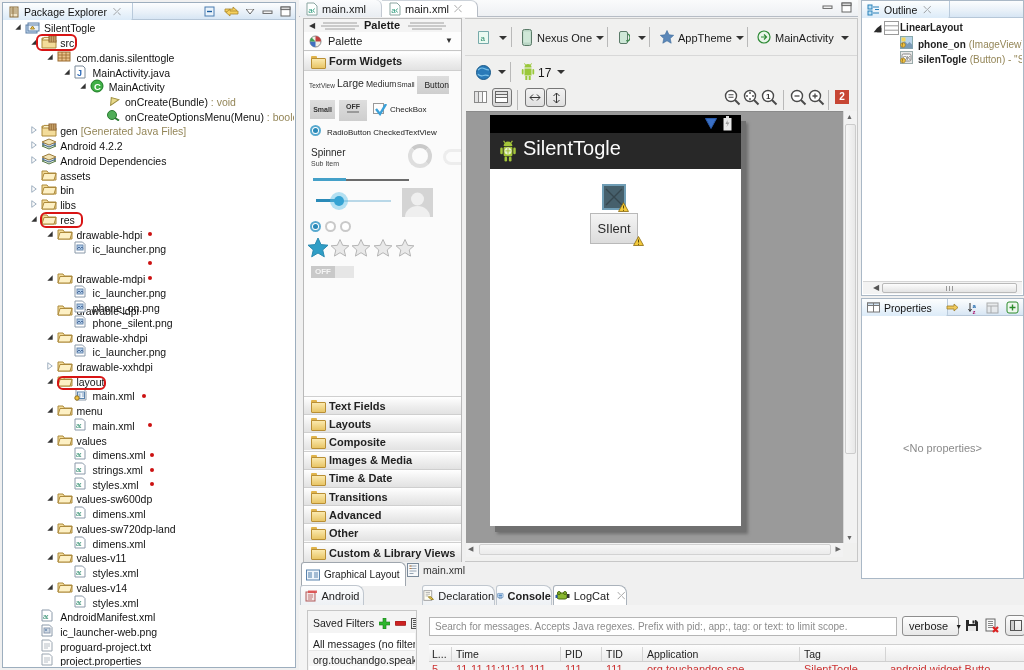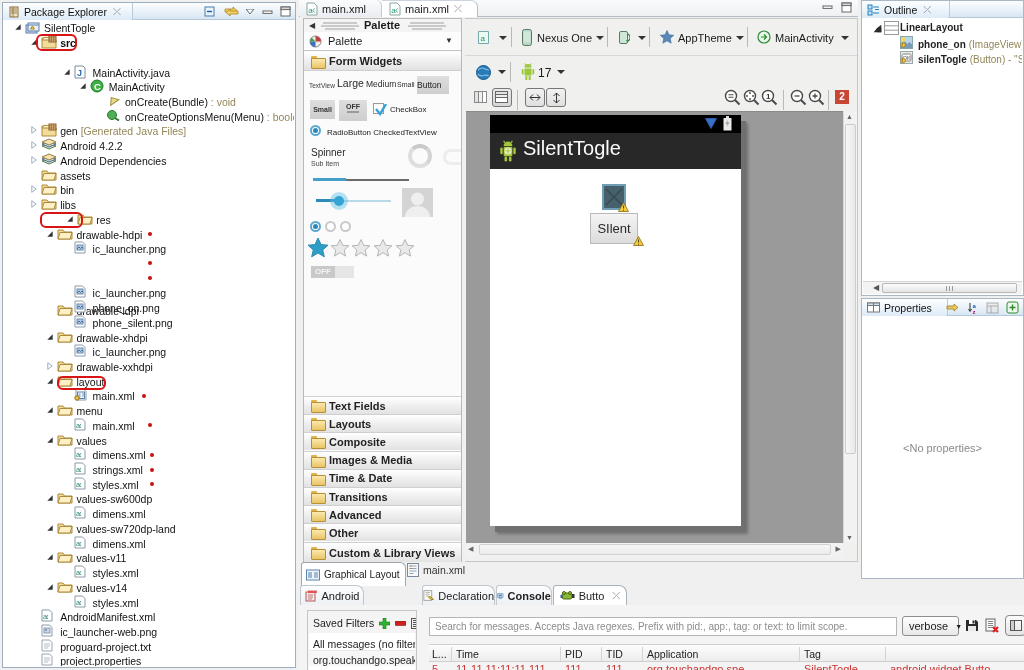--- a/index.html
+++ b/index.html
@@ -85,21 +85,31 @@
 <div class="trow2" style="top:14.1px;">
         <svg class="asvg" style="left:26.2px;" width="8" height="8" viewBox="0 0 9 9">
           <path d="M1.5 7.5L7.5 1.5v6z" fill="#333"></path>
         </svg>
         <span class="ic" style="left:37.2px;"><svg class="ticon" width="16" height="14" viewBox="0 0 16 14">
             <path d="M1 3h5l1.5 2H15v8H1z" fill="#f3dc9a" stroke="#ad8a3b"></path>
             <path d="M1 5l2-2.6h5L9.5 5z" fill="#fdf2cc" stroke="#ad8a3b"></path>
             <rect x="8" y="1" width="7" height="6" fill="#e8c98e" stroke="#8a5d2b"></rect>
             <path d="M8 3h7M8 5h7M10.3 1v6M12.7 1v6" stroke="#8a5d2b" stroke-width="0.7"></path>
           </svg></span>
-        <span class="tlbl" style="left:56.2px;font-weight:bold;">src</span>
+        <span class="tlbl" style="left:56.2px;">src</span>
+      </div>
+<div class="trow2" style="top:28.8px;">
+        <svg class="asvg" style="left:42.4px;" width="8" height="8" viewBox="0 0 9 9">
+          <path d="M1.5 7.5L7.5 1.5v6z" fill="#333"></path>
+        </svg>
+        <span class="ic" style="left:53.4px;"><svg class="ticon" width="15" height="13" viewBox="0 0 15 13">
+            <rect x="1" y="2" width="12" height="9" fill="#e9c28a" stroke="#9a6b2e"></rect>
+            <path d="M1 5h12M1 8h12M5 2v9M9 2v9" stroke="#9a6b2e" stroke-width="0.8"></path>
+          </svg></span>
+        <span class="tlbl" style="left:72.4px;">com.danis.silenttogle</span>
       </div>
 <div class="trow2" style="top:43.6px;">
         <svg class="asvg" style="left:58.6px;" width="8" height="8" viewBox="0 0 9 9">
           <path d="M1.5 7.5L7.5 1.5v6z" fill="#333"></path>
         </svg>
         <span class="ic" style="left:69.6px;"><svg class="ticon" width="12" height="14" viewBox="0 0 12 14">
             <path d="M1 1h8l2 2v10H1z" fill="#fff" stroke="#7a8a9a"></path>
             <text x="3" y="11" font-size="9" font-weight="bold" fill="#2e6bb8" font-family="Liberation Sans">J</text>
           </svg></span>
         <span class="tlbl" style="left:88.6px;">MainActivity.java</span>
@@ -181,21 +191,21 @@
 <div class="trow2" style="top:176.0px;">
         <svg class="asvg" style="left:26.2px;" width="8" height="8" viewBox="0 0 9 9">
           <path d="M2 0.8l5 3.7-5 3.7z" fill="#fdfdfd" stroke="#93a6b8" stroke-width="1"></path>
         </svg>
         <span class="ic" style="left:37.2px;"><svg class="ticon" width="16" height="13" viewBox="0 0 16 13">
             <path d="M1 3h5l1.5 2H15v7H1z" fill="#f3dc9a" stroke="#ad8a3b"></path>
             <path d="M1 12l2-6.5h12L13 12z" fill="#fdf0c4" stroke="#ad8a3b"></path>
           </svg></span>
         <span class="tlbl" style="left:56.2px;">libs</span>
       </div>
-<div class="trow2" style="top:190.8px;margin-left:36px;">
+<div class="trow2" style="top:190.8px;">
         <svg class="asvg" style="left:26.2px;" width="8" height="8" viewBox="0 0 9 9">
           <path d="M1.5 7.5L7.5 1.5v6z" fill="#333"></path>
         </svg>
         <span class="ic" style="left:37.2px;"><svg class="ticon" width="16" height="13" viewBox="0 0 16 13">
             <path d="M1 3h5l1.5 2H15v7H1z" fill="#f3dc9a" stroke="#ad8a3b"></path>
             <path d="M1 12l2-6.5h12L13 12z" fill="#fdf0c4" stroke="#ad8a3b"></path>
           </svg></span>
         <span class="tlbl" style="left:56.2px;">res</span>
       </div>
 <div class="trow2" style="top:205.5px;">
@@ -218,20 +228,30 @@
         <span class="tlbl" style="left:88.6px;">ic_launcher.png</span>
       </div>
 <div class="trow2" style="top:245px;margin-top:37px;">
         <span class="ic" style="left:53.4px;"><svg class="ticon" width="16" height="13" viewBox="0 0 16 13">
             <path d="M1 3h5l1.5 2H15v7H1z" fill="#f3dc9a" stroke="#ad8a3b"></path>
             <path d="M1 12l2-6.5h12L13 12z" fill="#fdf0c4" stroke="#ad8a3b"></path>
           </svg></span>
         <span class="tlbl" style="left:72.4px;">drawable-ldpi</span>
       </div>
 <div class="reddot" style="left:144px; top:240.4px;"></div>
+<div class="trow2" style="top:249.6px;">
+        <svg class="asvg" style="left:42.4px;" width="8" height="8" viewBox="0 0 9 9">
+          <path d="M1.5 7.5L7.5 1.5v6z" fill="#333"></path>
+        </svg>
+        <span class="ic" style="left:53.4px;"><svg class="ticon" width="16" height="13" viewBox="0 0 16 13">
+            <path d="M1 3h5l1.5 2H15v7H1z" fill="#f3dc9a" stroke="#ad8a3b"></path>
+            <path d="M1 12l2-6.5h12L13 12z" fill="#fdf0c4" stroke="#ad8a3b"></path>
+          </svg></span>
+        <span class="tlbl" style="left:72.4px;">drawable-mdpi</span>
+      </div>
 <div class="reddot" style="left:144px; top:255.1px;"></div>
 <div class="trow2" style="top:264.4px;">
         <span class="ic" style="left:69.6px;"><svg class="ticon" width="12" height="13" viewBox="0 0 12 13">
             <path d="M1 1h7.5L11 3.5V12H1z" fill="#fff" stroke="#8a99a9"></path>
             <rect x="3" y="4" width="6" height="5" fill="#aecbe8" stroke="#6a8ab0"></rect>
             <path d="M3 8l2-2 1.5 1.5L8 6l1 1.5" stroke="#4a6a9a" fill="none"></path>
           </svg></span>
         <span class="tlbl" style="left:88.6px;">ic_launcher.png</span>
       </div>
 <div class="trow2" style="top:279.1px;">
@@ -519,21 +539,21 @@
       <span style="position:absolute; right:8px; top:4px; font-size:8px; color:#333;">▼</span>
     </div>
 
     <div class="shead" style="position:absolute; left:0; top:33px; width:100%; height:19px; border-top:none; border-bottom:1px solid #cfcfcf;"><span class="fold"></span>Form Widgets</div>
 
     <div style="position:absolute; left:0; top:52px; width:100%; height:325px; background:#fbfbfb; overflow:hidden;">
       <span style="position:absolute; left:5px; top:11px; font-size:6.5px; color:#3a3a3a;">TextView</span>
       <span style="position:absolute; left:33px; top:6px; font-size:10.5px; color:#2a2a2a;">Large</span>
       <span style="position:absolute; left:62px; top:8px; font-size:8.5px; color:#2a2a2a;">Medium</span>
       <span style="position:absolute; left:93px; top:10px; font-size:7px; color:#2a2a2a;">Small</span>
-      <div style="position:absolute; left:113px; top:5px; width:32px; height:18px; background:linear-gradient(#dedede,#cecece); text-align:left; line-height:18px; font-size:8.5px; color:#222;">Button</div>
+      <div style="position:absolute; left:113px; top:5px; width:32px; height:18px; background:linear-gradient(#dedede,#cecece); text-align:right; line-height:18px; font-size:8.5px; color:#222;">Button</div>
       <div style="position:absolute; left:6px; top:29px; width:25px; height:19px; background:linear-gradient(#dedede,#cecece); text-align:center; line-height:19px; font-size:7px; font-weight:bold; color:#333;">Small</div>
       <div style="position:absolute; left:35px; top:29px; width:28px; height:21px; background:linear-gradient(#dedede,#cecece); text-align:center; font-size:7px; font-weight:bold; color:#333; padding-top:3px;">OFF<div style="margin:1px auto 0; width:12px; height:2px; background:#9a9a9a;"></div></div>
       <div style="position:absolute; left:69px; top:32px; width:11px; height:11px; background:#fdfdfd; border:1px solid #999;"><svg width="13" height="12" viewBox="0 0 13 12">
             <path d="M2 5l4 5 6-10" stroke="#3aa0d8" stroke-width="2.4" fill="none"></path>
           </svg></div>
       <span style="position:absolute; left:86px; top:34px; color:#1a1a1a; font-size:8px;">CheckBox</span>
       <div class="pr" style="left:6px; top:54px;">
           <i style="display:block; margin:1px; width:5px; height:5px; border-radius:50%; background:#2a89b8;"></i>
         </div>
       <span style="position:absolute; left:23px; top:57px; color:#1a1a1a; font-size:8px;">RadioButton CheckedTextView</span>
@@ -889,21 +909,21 @@
         <span style="font-weight:bold;">Console</span>
       </div>
     <div class="btab active" style="left:254px; width:74px;">
         <svg width="15" height="12" viewBox="0 0 15 12">
           <rect x="2" y="3" width="10" height="6" rx="2" fill="#8ab832" stroke="#4a6a12"></rect>
           <circle cx="4" cy="3" r="1.5" fill="#8ab832" stroke="#4a6a12"></circle>
           <circle cx="10" cy="3" r="1.5" fill="#8ab832" stroke="#4a6a12"></circle>
           <rect x="12" y="4" width="2.5" height="4" fill="#333"></rect>
           <rect x="0.5" y="5" width="2" height="3" fill="#2959a8"></rect>
         </svg>
-        <span>Butto</span>
+        <span>LogCat</span>
         <span class="tclose" style="margin-left:4px;">⤫</span>
       </div>
   </div>
   <div style="position:absolute; left:0; top:22px; right:0; bottom:0; background:#f4f4f4;">
 
     <div style="position:absolute; left:8px; top:5px; width:110px; bottom:-2px; border:1px solid #c6c6c6; background:#f4f4f4; overflow:hidden;">
       <div style="position:absolute; left:5px; top:6px; display:flex; align-items:center; gap:5px; white-space:nowrap;">
         <span style="font-size:10.5px; color:#222;">Saved Filters</span>
         <svg width="11" height="11" viewBox="0 0 11 11">
             <path d="M4 0h3v4h4v3H7v4H4V7H0V4h4z" fill="#2db52d" stroke="#1a7a1a" stroke-width="0.6"></path>

